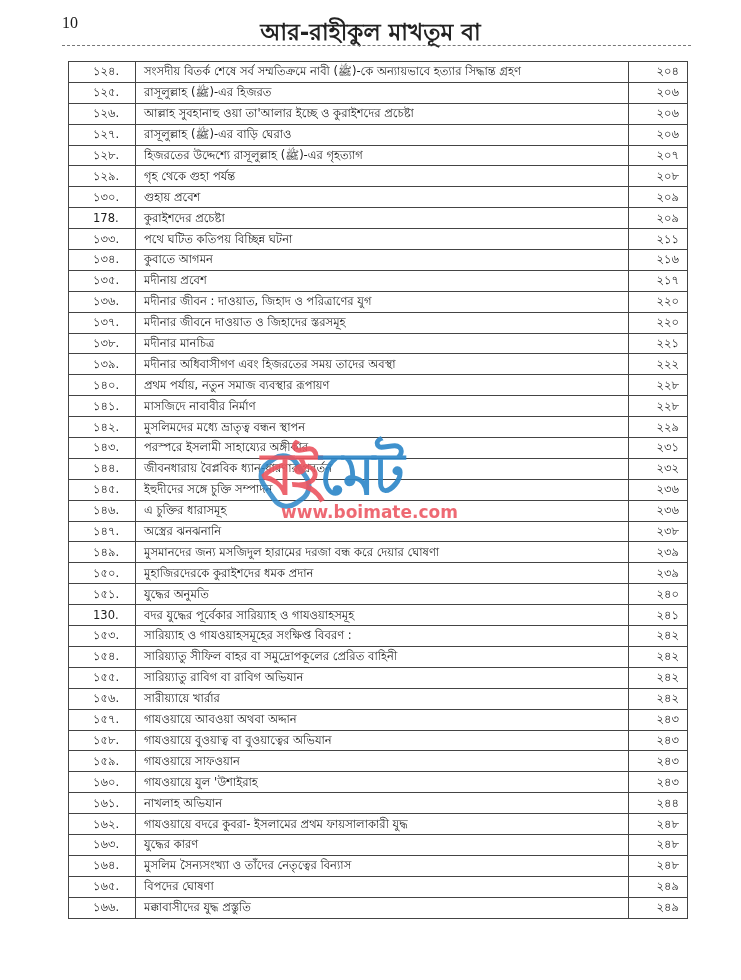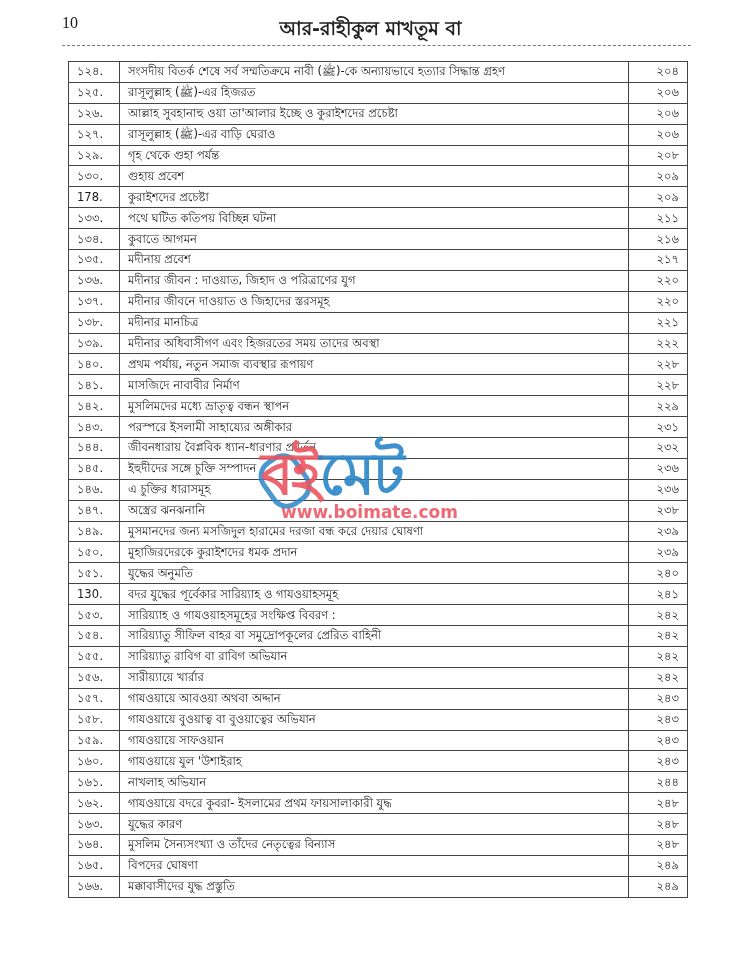--- a/index.html
+++ b/index.html
@@ -6,37 +6,37 @@
   body {
     width: 741px; height: 980px; background: #ffffff; position: relative; overflow: hidden;
     font-family: "DejaVu Serif", "Liberation Serif", serif; color: #1a1a1a;
   }
   .page-number {
     position: absolute; left: 62px; top: 14px; font-size: 16px;
     font-family: "Liberation Serif", "DejaVu Serif", serif;
   }
   .running-head {
     position: absolute; left: 0; width: 741px; top: 14px; text-align: center;
-    font-size: 19px; font-family: "DejaVu Sans", sans-serif; font-weight: bold; color: #222;
+    font-size: 23px; font-family: "DejaVu Sans", sans-serif; font-weight: bold; color: #222;
   }
   .head-rule {
     position: absolute; left: 62px; right: 50px; top: 45px;
     border-top: 1px dashed #777;
   }
   .toc {
     position: absolute; left: 68px; top: 61px; width: 620px;
     border-collapse: collapse; table-layout: fixed;
     border: 1.5px solid #333;
   }
   .toc td {
     border: 1px solid #444; height: 19.9px; padding: 0 8px;
     font-family: "DejaVu Sans", sans-serif; font-size: 11.5px; line-height: 19px;
     white-space: nowrap; overflow: hidden; vertical-align: middle;
   }
-  .toc td.num { width: 34px; padding-left: 8px; }
+  .toc td.num { width: 34px; padding-left: 24px; }
   .toc td.pg { width: 42px; text-align: right; }
   .watermark {
     position: absolute; left: 261px; top: 440px; width: 250px; height: 95px; pointer-events: none;
   }
   .wm-logo {
     position: absolute; left: 0; top: 0; font-family: "DejaVu Sans", sans-serif;
     font-weight: bold; font-size: 58px; line-height: 68px; letter-spacing: -2px;
   }
   .wm-logo .a { color: #ec5560; opacity: 0.9; }
   .wm-logo .b { color: #2b86c8; opacity: 0.9; }
@@ -70,20 +70,25 @@
       </tr>
       <tr>
         <td class="num">১২৬.</td>
         <td class="title">আল্লাহ সুবহানাহু ওয়া তা'আলার ইচ্ছে ও কুরাইশদের প্রচেষ্টা</td>
         <td class="pg">২০৬</td>
       </tr>
       <tr>
         <td class="num">১২৭.</td>
         <td class="title">রাসূলুল্লাহ (ﷺ)-এর বাড়ি ঘেরাও</td>
         <td class="pg">২০৬</td>
+      </tr>
+      <tr>
+        <td class="num">১২৮.</td>
+        <td class="title">হিজরতের উদ্দেশ্যে রাসূলুল্লাহ (ﷺ)-এর গৃহত্যাগ</td>
+        <td class="pg">২০৭</td>
       </tr>
       <tr>
         <td class="num">১২৯.</td>
         <td class="title">গৃহ থেকে গুহা পর্যন্ত</td>
         <td class="pg">২০৮</td>
       </tr>
       <tr>
         <td class="num">১৩০.</td>
         <td class="title">গুহায় প্রবেশ</td>
         <td class="pg">২০৯</td>

